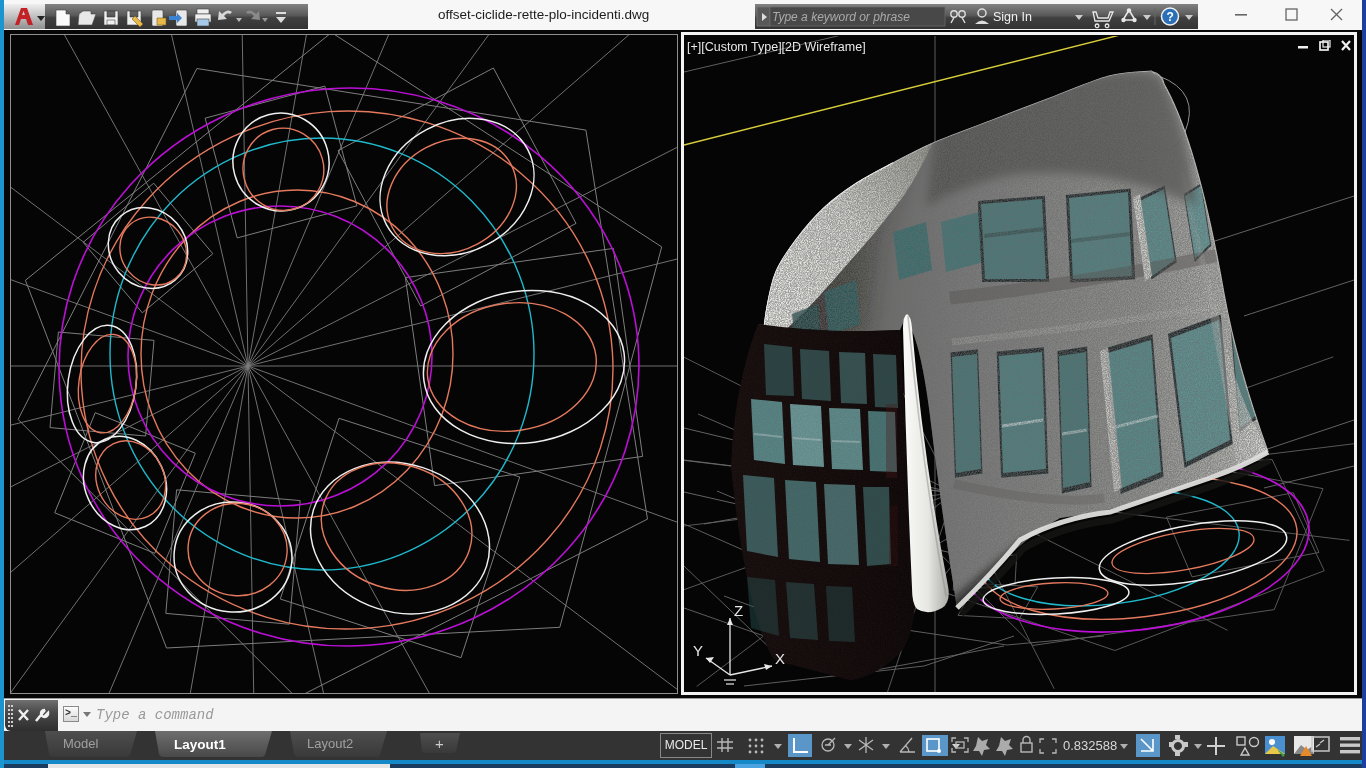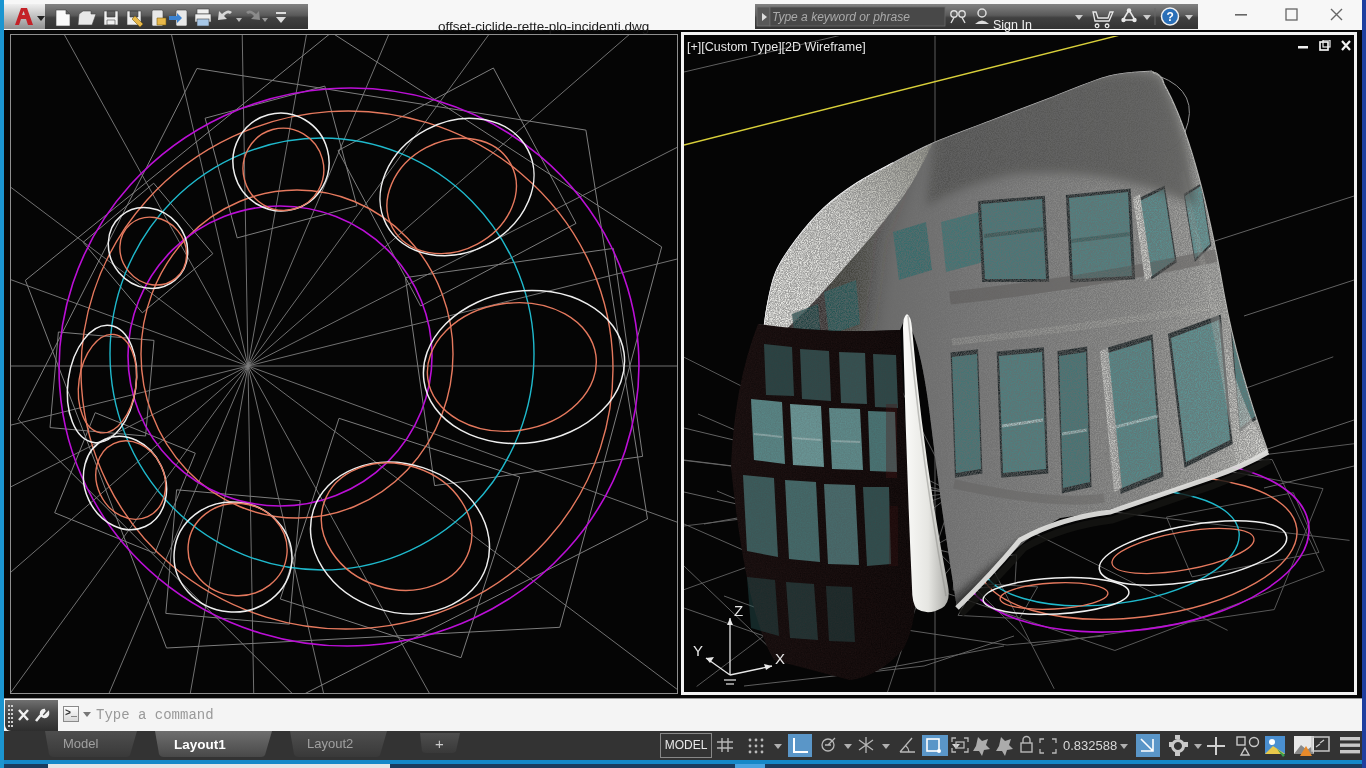--- a/index.html
+++ b/index.html
@@ -6,41 +6,41 @@
 .abs { position:absolute; }
 #titlebar { left:4px; top:0; width:1358px; height:30px; background:#f7f7f7; }
 #leftborder { left:0; top:0; width:4px; height:768px; background:#1b95d0; }
 #rightborder { left:1362px; top:0; width:4px; height:768px; background:#1f3f9f; }
 #alogo { left:4px; top:4px; width:41px; height:25px;
   background:linear-gradient(#efefef,#bbb 55%,#909090); }
 #qat { left:45px; top:4px; width:263px; height:25px;
   background:linear-gradient(#828282,#5a5a5a 45%,#404040 55%,#333); }
 #search { left:755px; top:4px; width:443px; height:25px;
   background:linear-gradient(#828282,#5a5a5a 45%,#404040 55%,#333); }
-#title { left:438px; top:19px; color:#1c1c1c; font-size:13.5px; }
+#title { left:438px; top:7px; color:#1c1c1c; font-size:13.5px; }
 #mainarea { left:4px; top:30px; width:1358px; height:670px; background:#060606; }
 #vpLb { left:10px; top:34px; width:668px; height:660px; border:1.5px solid #8f8f8f; background:#050505; }
 #vpRb { left:681px; top:32px; width:676px; height:663px; border:3px solid #f2f2f2; background:#050505; }
 #vplabel { left:687px; top:40px; color:#e8e8e8; font-size:12.5px; }
 #cmdbar { left:4px; top:698px; width:1358px; height:33px; background:#f4f4f4; border-top:1px solid #999; }
 #cmdgrip { left:5px; top:700px; width:53px; height:31px; border-radius:0 0 0 6px;
   background:linear-gradient(#707070,#4a4a4a 40%,#2e2e2e); }
 #cmdprompt { left:63px; top:706px; width:16px; height:16px; background:linear-gradient(#fdfdfd,#d8d8d8);
   border:1px solid #8a8a8a; color:#333; font-size:10px; font-family:"Liberation Mono",monospace;
   line-height:14px; text-align:center; font-weight:bold; }
-#cmdtext { left:96px; top:707px; color:#999; font-size:14px; 
+#cmdtext { left:96px; top:707px; color:#999; font-size:14px; font-style:italic;
   font-family:"Liberation Mono",monospace; }
 #statusbar { left:4px; top:731px; width:1358px; height:29px; background:#333333; }
 #taskstrip { left:0; top:760px; width:1366px; height:4px; background:#1588c8; }
 #taskrow { left:0; top:764px; width:1366px; height:4px; background:#1b3c5e; }
 svg { position:absolute; display:block; }
 #vpL { left:11px; top:35px; }
 #vpR { left:684px; top:36px; }
 #srchtxt { left:772px; top:10px; color:#aaa; font-size:12px; font-style:italic; }
-#signin { left:993px; top:18px; color:#f0f0f0; font-size:12.5px;text-align:right; }
+#signin { left:993px; top:10px; color:#f0f0f0; font-size:12.5px;text-align:right; }
 #modelbtn { left:660px; top:733px; width:52px; height:25px; border:1px solid #888; color:#e8e8e8;
   font-size:12px; line-height:23px; text-align:center; }
 </style></head>
 <body>
 <div class="abs" id="mainarea"></div>
 <div class="abs" id="titlebar"></div>
 <div class="abs" id="alogo"></div>
 <div class="abs" id="qat"></div>
 <div class="abs" id="search"></div>
 <div class="abs" id="title">offset-ciclide-rette-plo-incidenti.dwg</div>

